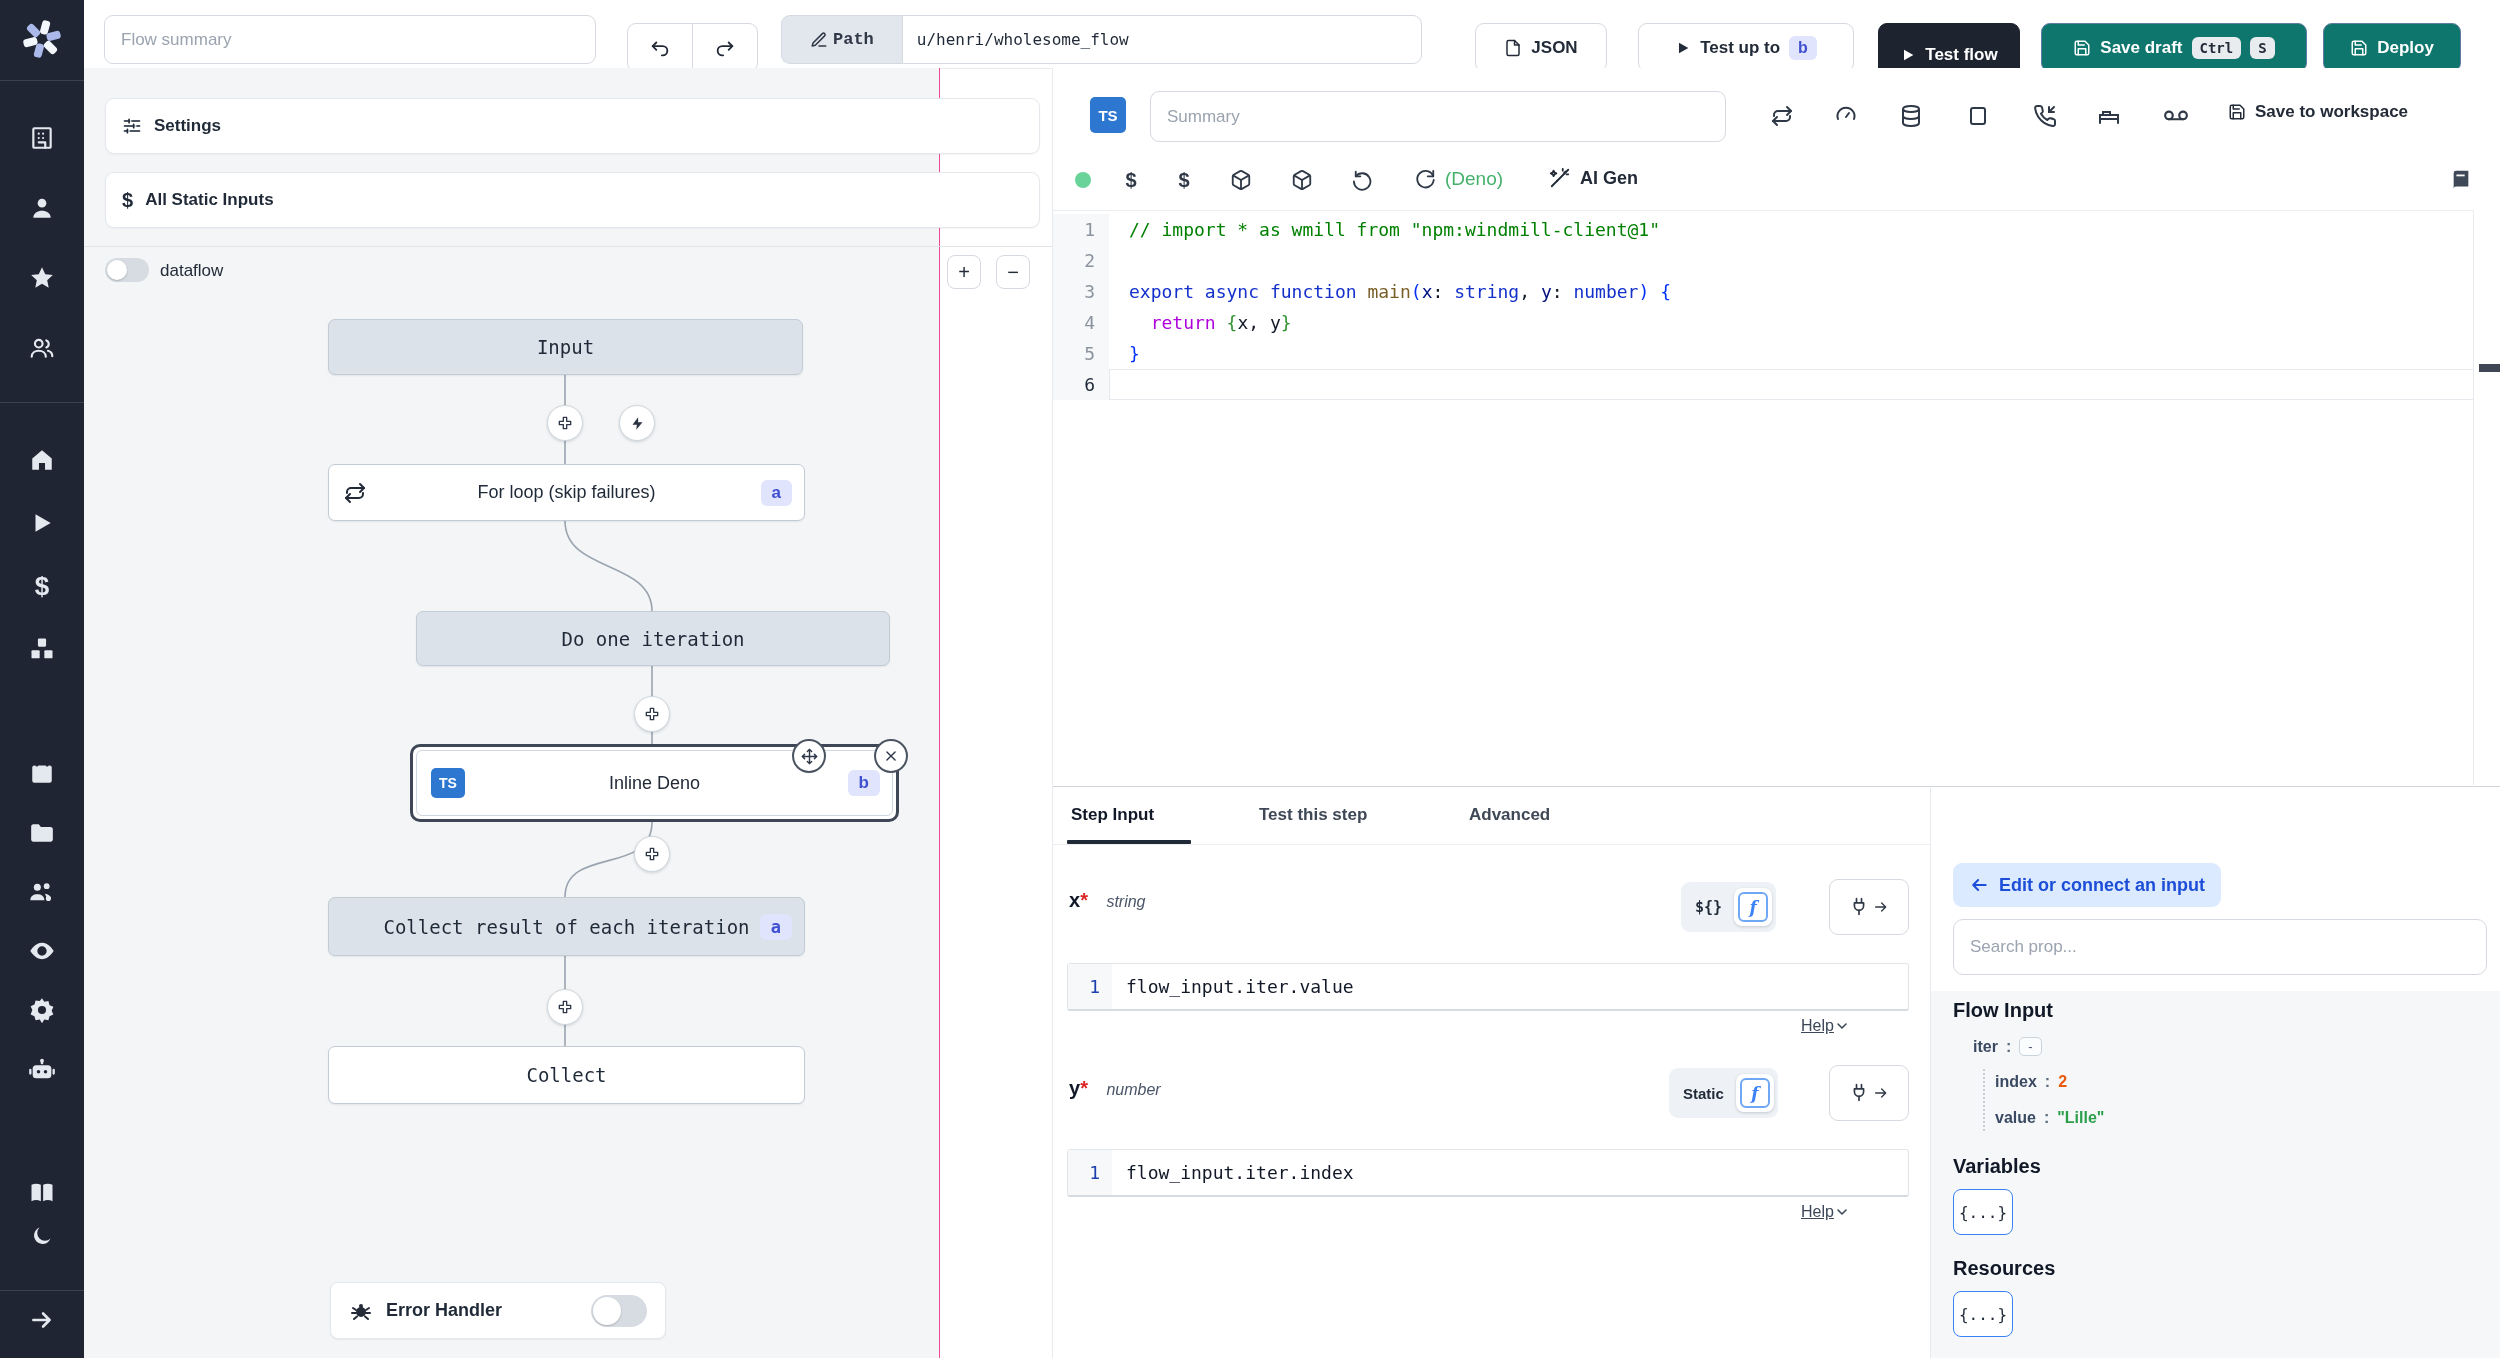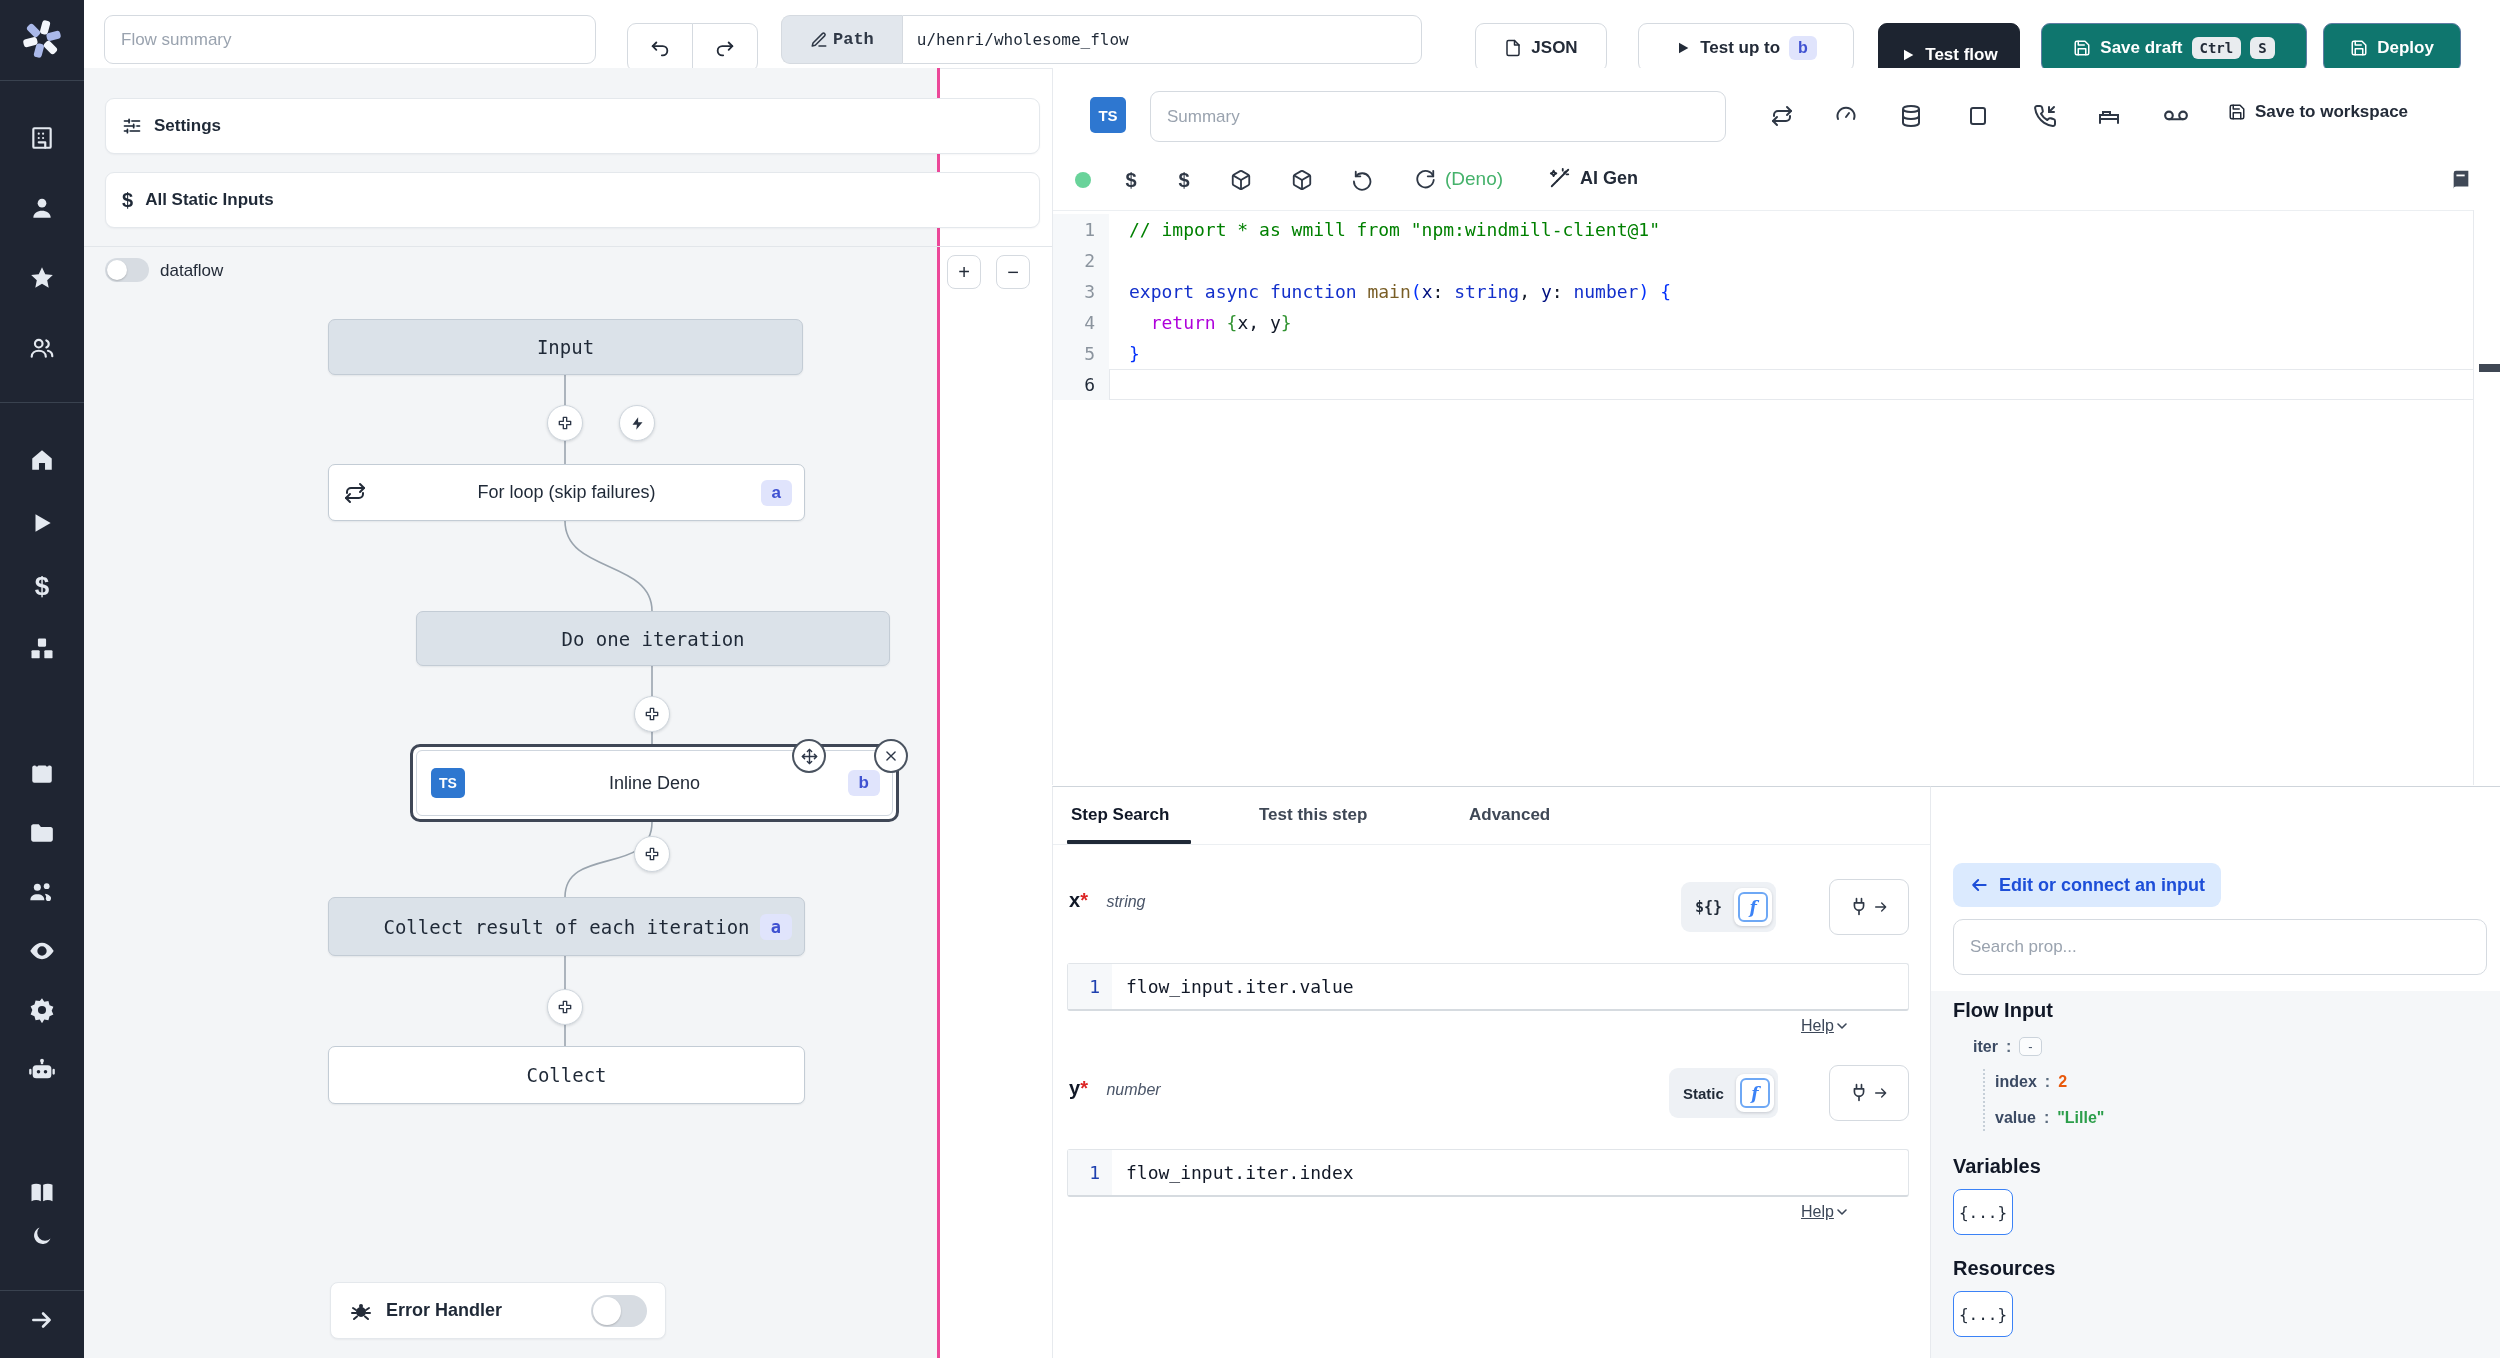--- a/index.html
+++ b/index.html
@@ -18,21 +18,21 @@
   .tb-input::placeholder{color:#9aa3af;}
   .btn{position:absolute;display:flex;align-items:center;justify-content:center;gap:9px;border:1px solid #d5dae0;border-radius:9px;background:#fff;font-weight:600;font-size:17px;color:#232b38;box-sizing:border-box;cursor:pointer;margin-top:8px;}
   .btn-dark{background:#1d2430;border-color:#1d2430;color:#fff;}
   .btn-steel{background:#0f766e;border-color:#5f7da3;color:#fff;}
   .kbd{background:#e9ecef;border-radius:6px;color:#232b38;font-family:"DejaVu Sans Mono",monospace;font-size:14px;padding:3px 8px;font-weight:600;}
   .badge-b{background:#e0e4fc;color:#3f51d1;font-weight:700;border-radius:6px;padding:3px 9px;font-size:16px;}
   .path-group{position:absolute;display:flex;align-items:stretch;}
   .path-label{display:flex;align-items:center;gap:5px;background:#e2e7ed;border:1px solid #d5dae0;border-right:none;border-radius:9px 0 0 9px;padding:0 28px;font-weight:600;font-size:17px;color:#2f3846;font-family:Liberation Mono, monospace;}
   .path-input{border:1px solid #d5dae0;border-radius:0 9px 9px 0;font-family:"DejaVu Sans Mono",monospace;font-size:16px;color:#1f2937;padding:0 14px;width:520px;box-sizing:border-box;}
   
-  .flowpanel{left:84px;top:68px;width:856px;height:1290px;background:#f3f5f7;border-right:3px solid #ec4899;box-sizing:border-box;text-align:center;}
+  .flowpanel{left:84px;top:68px;width:856px;height:1290px;background:#f3f5f7;border-right:1px solid #ec4899;box-sizing:border-box;text-align:center;}
   .panel-btn{position:absolute;left:21px;width:935px;background:#fff;border:1px solid #e4e8ec;border-radius:9px;display:flex;align-items:center;gap:12px;padding:0 16px;box-sizing:border-box;font-weight:700;font-size:17px;color:#1f2937;box-shadow:0 1px 2px rgba(16,24,40,.04);cursor:pointer;}
   .hdiv{position:absolute;left:0;width:968px;height:1px;background:#e2e6ea;}
   .toggle{border-radius:999px;background:#d7dce2;position:relative;}
   .toggle .knob{position:absolute;top:2px;left:2px;background:#fff;border-radius:50%;box-shadow:0 1px 2px rgba(0,0,0,.2);}
   .zoombtn{position:absolute;width:32px;height:32px;background:#fff;border:1px solid #d5dae0;border-radius:8px;display:flex;align-items:center;justify-content:center;font-size:20px;color:#232b38;cursor:pointer;}
   .node{position:absolute;border:1px solid #c3ccd5;border-radius:7px;display:flex;align-items:center;justify-content:center;box-sizing:border-box;box-shadow:0 1px 2px rgba(16,24,40,.07);font-size:19px;color:#1f2937;cursor:pointer;}
   .node-gray{background:#dbe2e9;}
   .node-white{background:#fff;}
   .node-badge{background:#e0e4fc;color:#3f51d1;font-weight:700;border-radius:6px;padding:3px 11px;font-size:17px;position:absolute;right:12px;}
   .circle-btn{position:absolute;background:#fff;border:1px solid #cfd6dd;border-radius:50%;display:flex;align-items:center;justify-content:center;box-shadow:0 1px 3px rgba(16,24,40,.15);transform:translate(-50%,-50%);cursor:pointer;}
@@ -535,21 +535,21 @@
         <div class="code-line"><span class="tk-pl">  </span><span class="tk-ret">return</span><span class="tk-pl"> </span><span class="tk-b2">{</span><span class="tk-pl">x</span><span class="tk-pl">, </span><span class="tk-pl">y</span><span class="tk-b2">}</span></div>
         <div class="code-line"><span class="tk-b1">}</span></div>
         <div class="code-line cur-line"></div>
       </div>
     <div class="overview">
       <div style="position:absolute;left:5px;top:154px;width:21px;height:8px;background:#3f4754;"></div>
     </div>
   </div>
 
   <div class="abs steppanel">
-    <span class="tab active" style="left:18px;top:18px;">Step Search</span>
+    <span class="tab active" style="left:18px;top:18px;">Step Input</span>
     <span class="tab" style="left:206px;top:18px;">Test this step</span>
     <span class="tab" style="left:416px;top:18px;">Advanced</span>
     <div class="tab-underline" style="left:14px;top:53px;width:124px;"></div>
     <div class="abs" style="left:0;top:57px;width:878px;height:1px;background:#eceff2;"></div>
 
     <div class="abs" style="left:16px;top:102px;">
       <span class="field-label"><span>x</span><span class="req">*</span></span>
       <span class="field-type">string</span>
     </div>
     <div class="seg-group" style="left:628px;top:95px;height:50px;">

